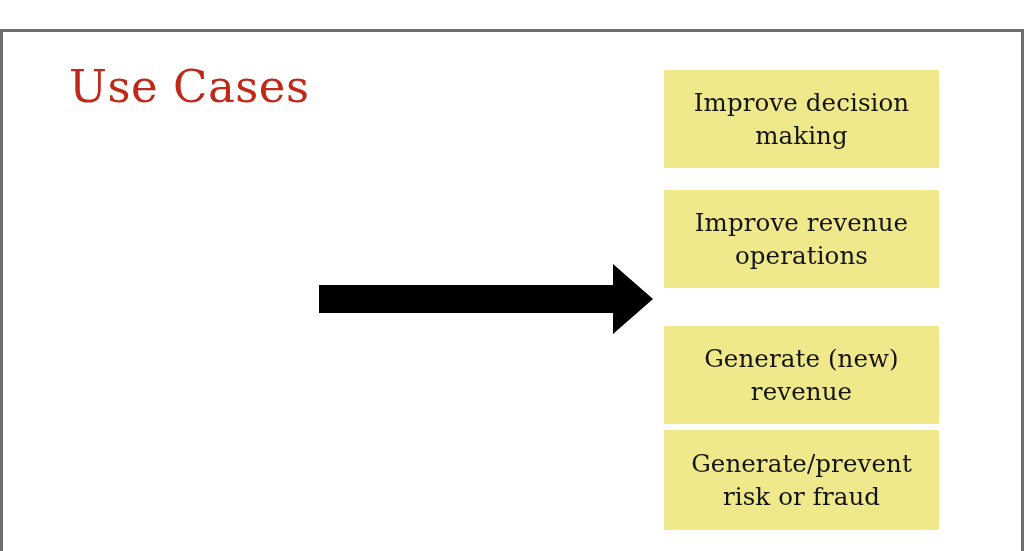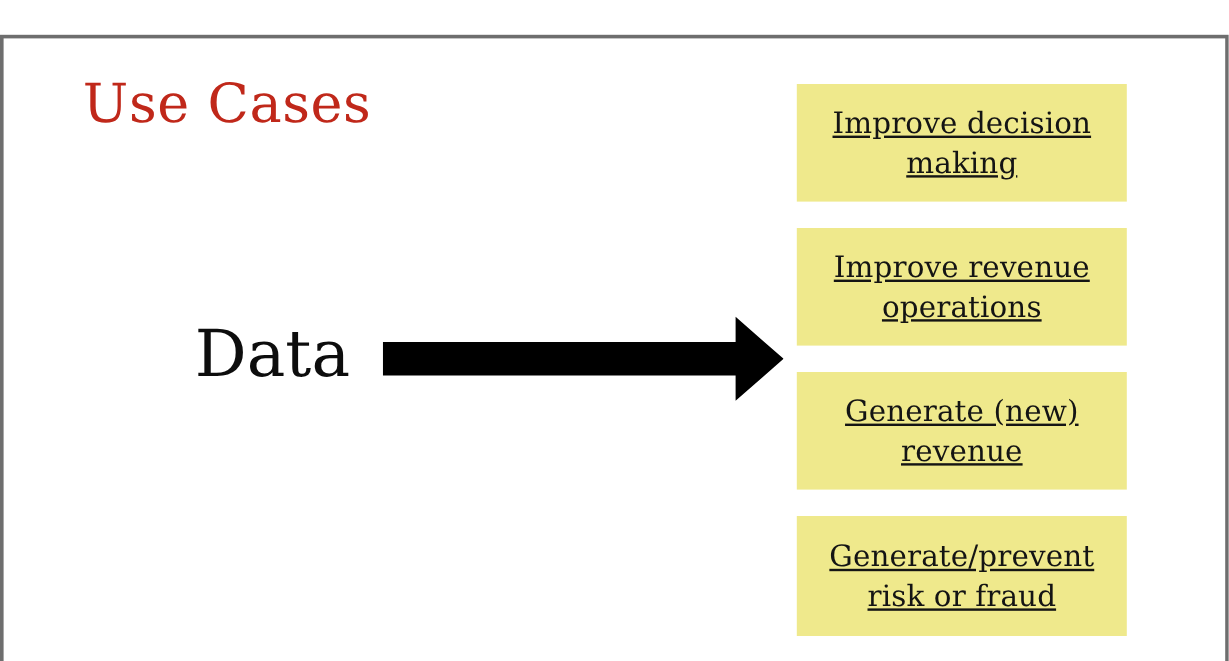--- a/index.html
+++ b/index.html
@@ -79,36 +79,34 @@
     box-sizing: border-box;
     padding: 2px 10px;
   }
   .outcome-label {
     font-family: "DejaVu Serif", "Liberation Serif", serif;
     font-size: 24.5px;
     line-height: 33px;
     font-weight: 400;
     color: #141414;
     letter-spacing: 0.1px;
-    text-decoration: underline;
   }
 
   #outcome-box-0 { top: 38px;  height: 98px; }
   #outcome-box-1 { top: 158px; height: 98px; }
-  #outcome-box-2 { top: 278px; height: 98px; }
+  #outcome-box-2 { top: 294px; height: 98px; }
   #outcome-box-3 { top: 398px; height: 100px; }
 </style>
 </head>
 <body>
 
 <div id="slide">
 
   <div id="title">Use Cases</div>
 
-  <div id="source-label">Data</div>
 
   <div id="flow-arrow">
     <svg viewBox="0 0 334 78" xmlns="http://www.w3.org/2000/svg" aria-hidden="true">
       <polygon points="0,25 294,25 294,4 334,39 294,74 294,53 0,53" fill="#000000"></polygon>
     </svg>
   </div>
 
   <div class="outcome-box" id="outcome-box-0">
     <span class="outcome-label">Improve decision making</span>
   </div>

